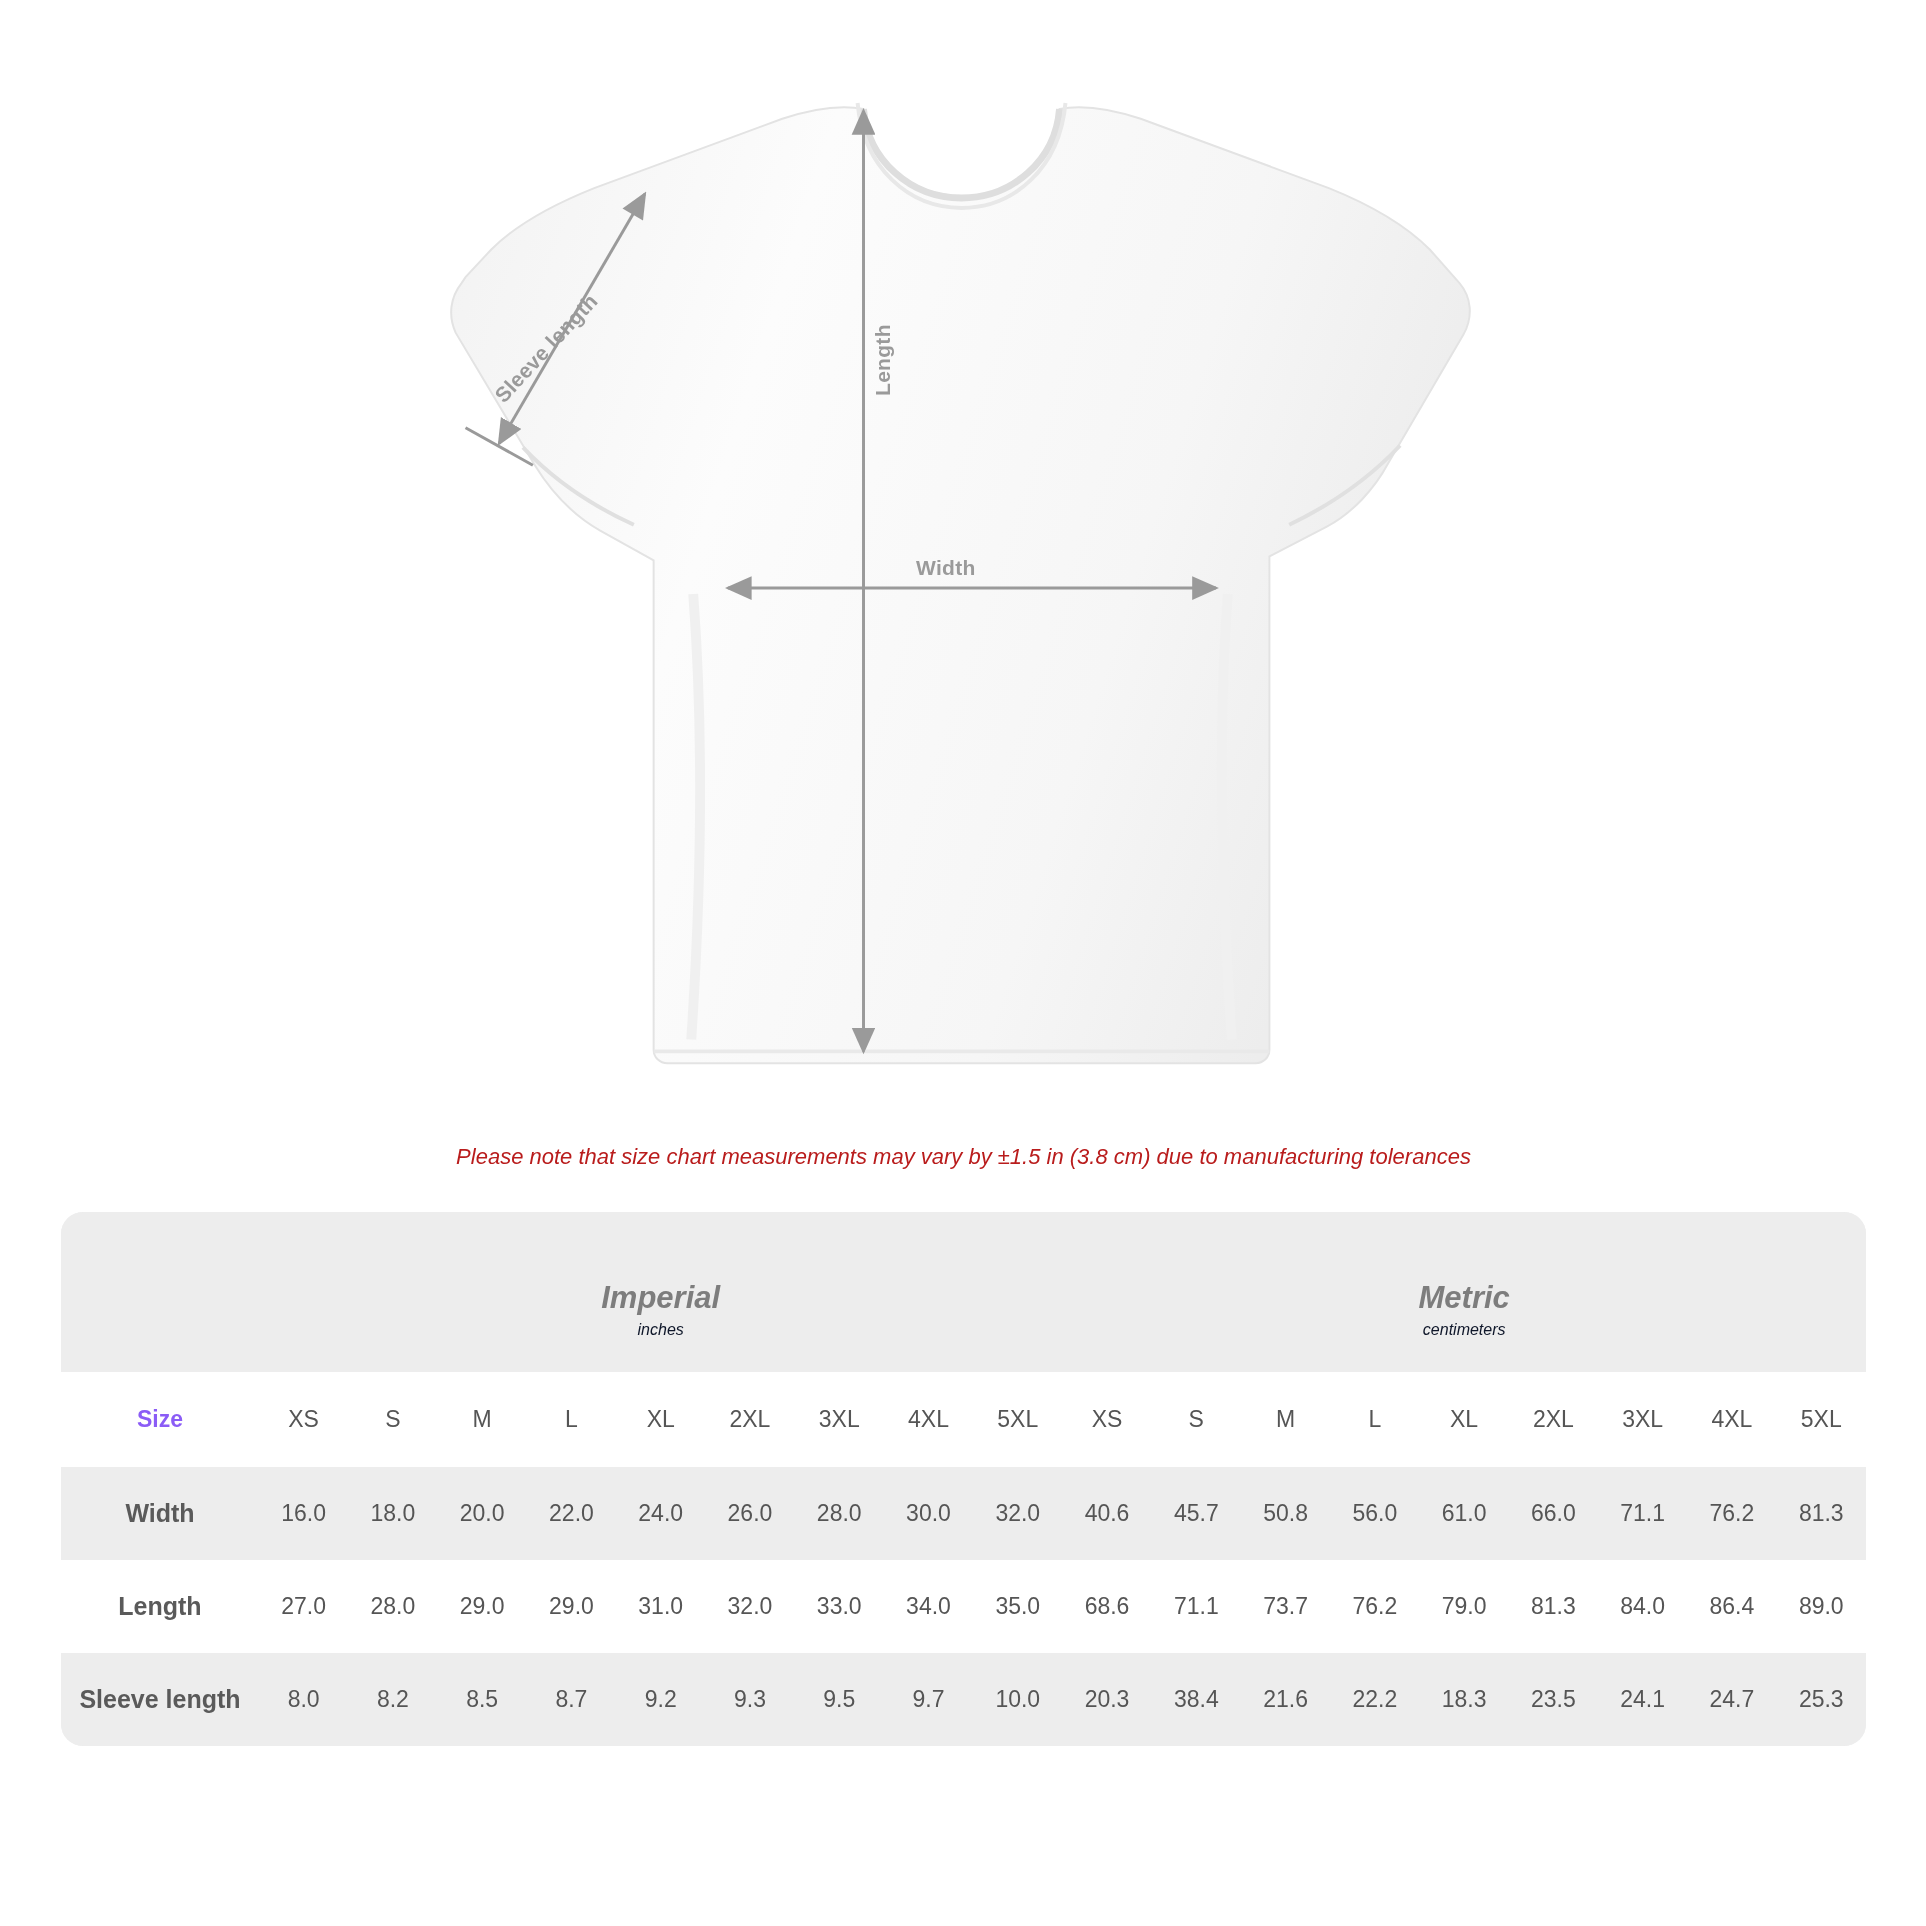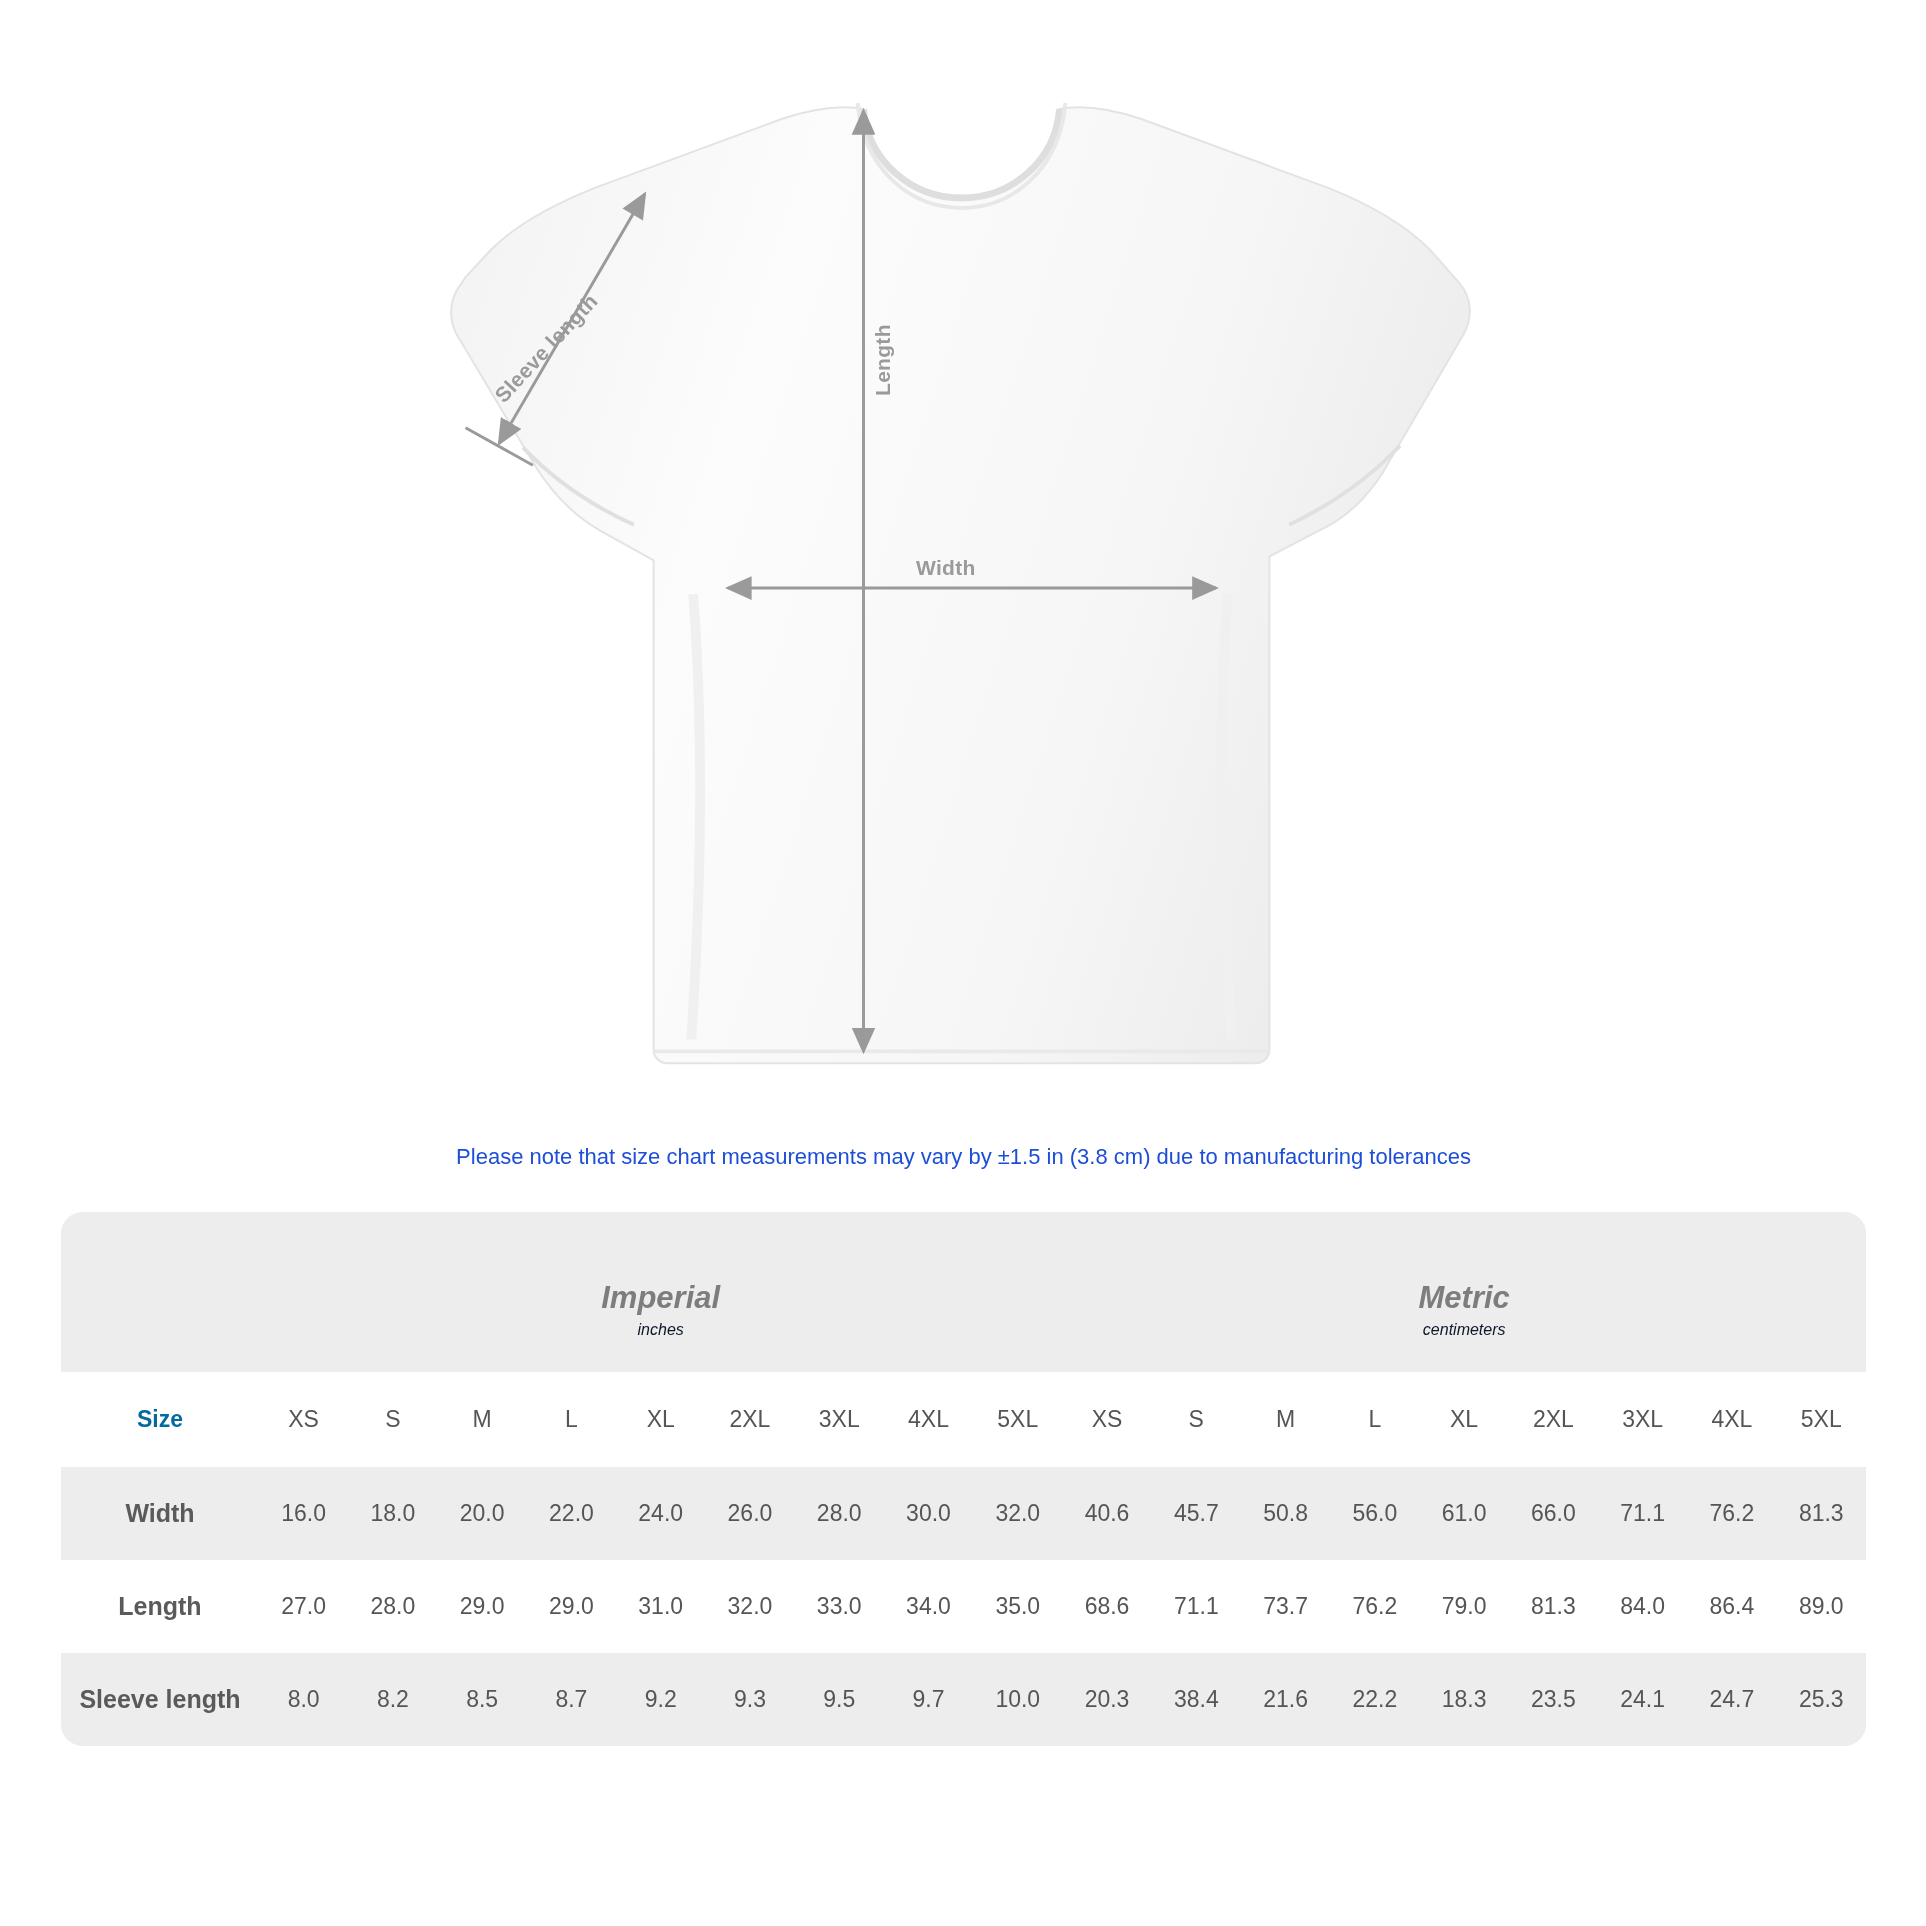--- a/index.html
+++ b/index.html
@@ -58,21 +58,22 @@
   }
   .chart-title {
     font-size: 39px;
     font-weight: bold;
     color: #222222;
     margin: 0 0 22px 0;
     letter-spacing: 0.2px;
   }
   .chart-note {
     font-size: 22px;
-    color: #1d4ed8;
+    font-style: italic;
+    color: #b91c1c;
     margin: 0;
   }
 
   
   .table-wrap {
     margin: 42px 61px 0 61px;
     border-radius: 22px;
     overflow: hidden;
     background: #ededed;
   }
@@ -111,21 +112,21 @@
   
   .size-row td {
     background: #ffffff;
     padding: 34px 0;
     font-weight: normal;
     color: #5d5d5d;
     font-size: 25px;
   }
   .size-row td.rowlabel {
     font-weight: bold;
-    color: #0369a1;
+    color: #8b5cf6;
   }
 
   
   .data-row td {
     padding: 32px 0;
     font-size: 24px;
     color: #575757;
   }
   .data-row.shaded td { background: #ededed; }
   .data-row.plain td  { background: #ffffff; }

